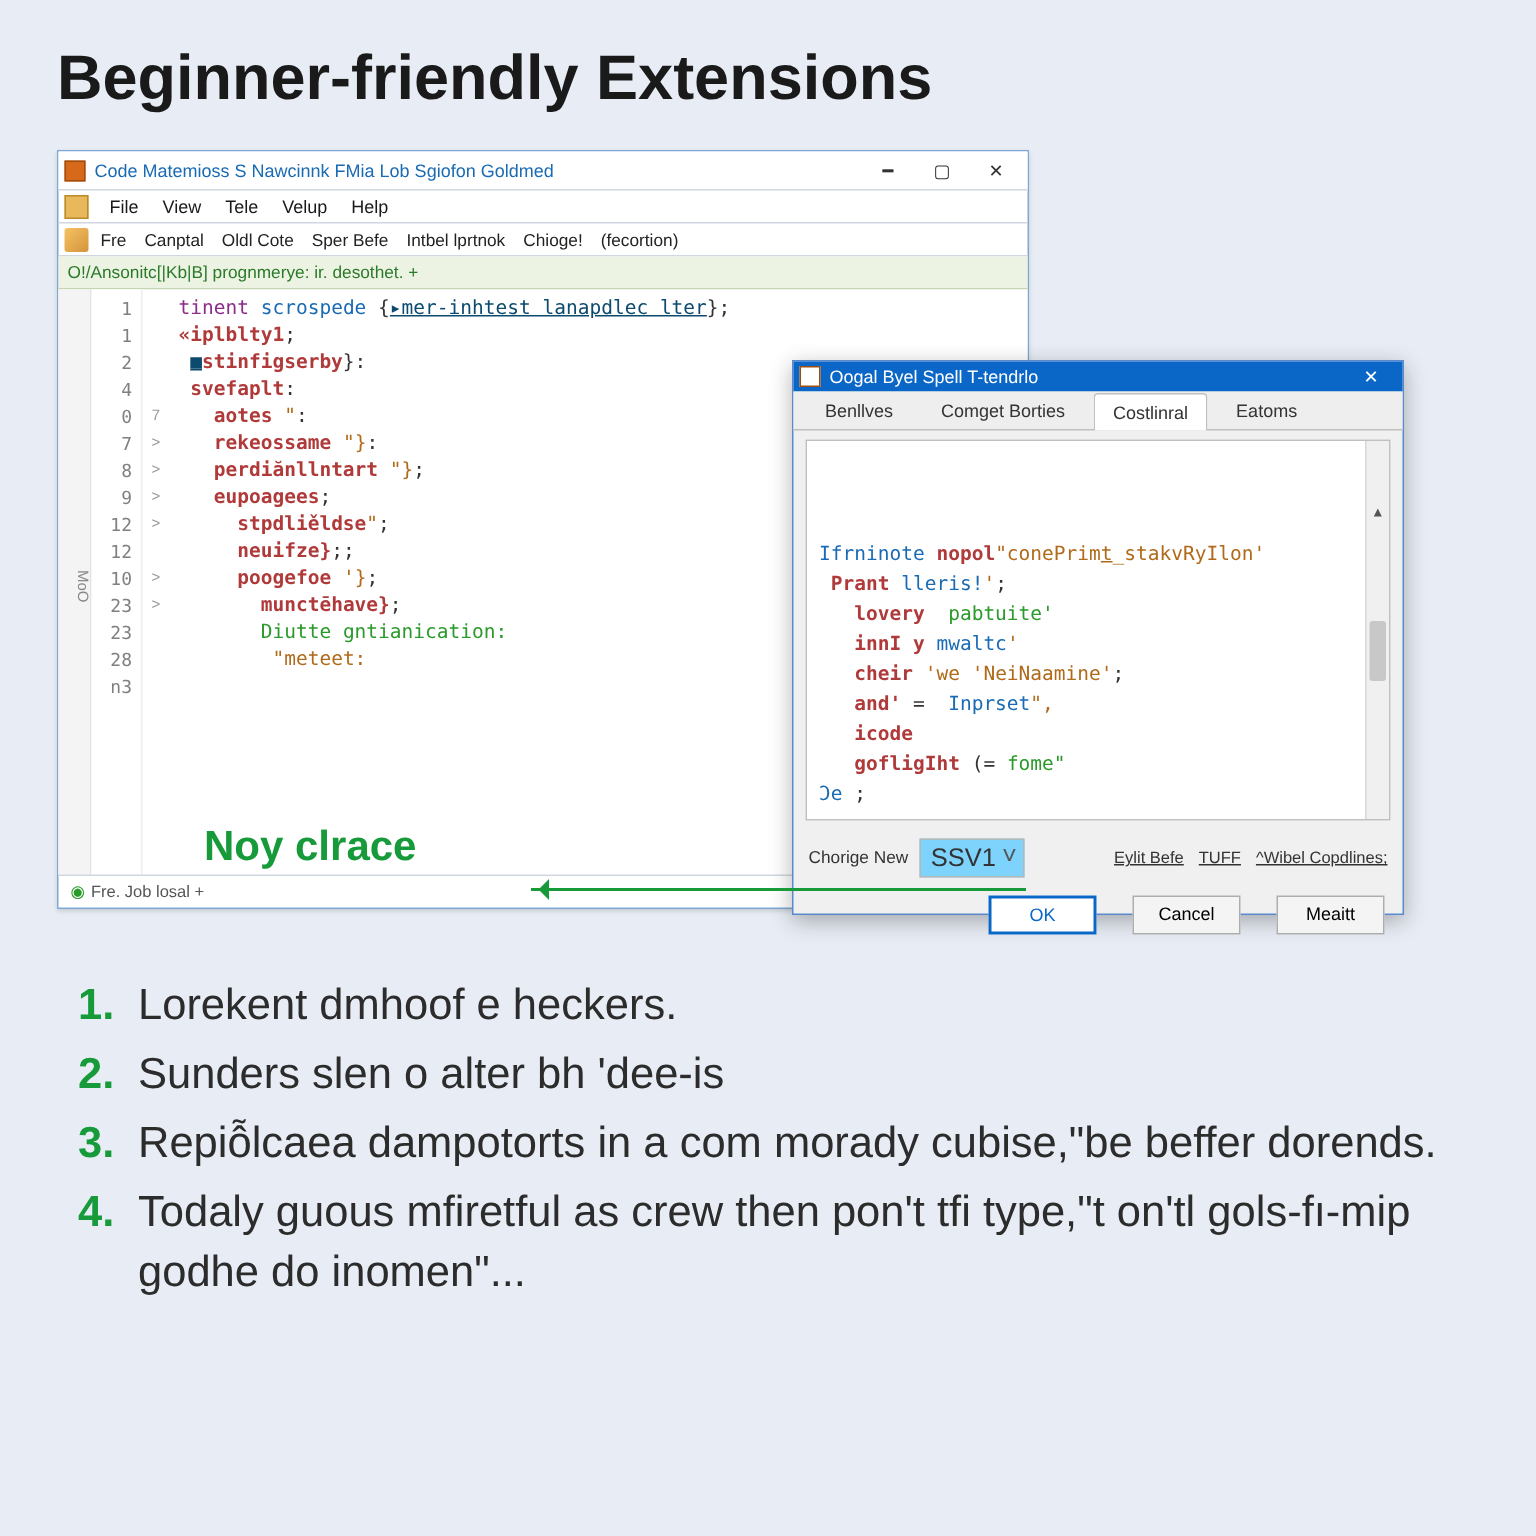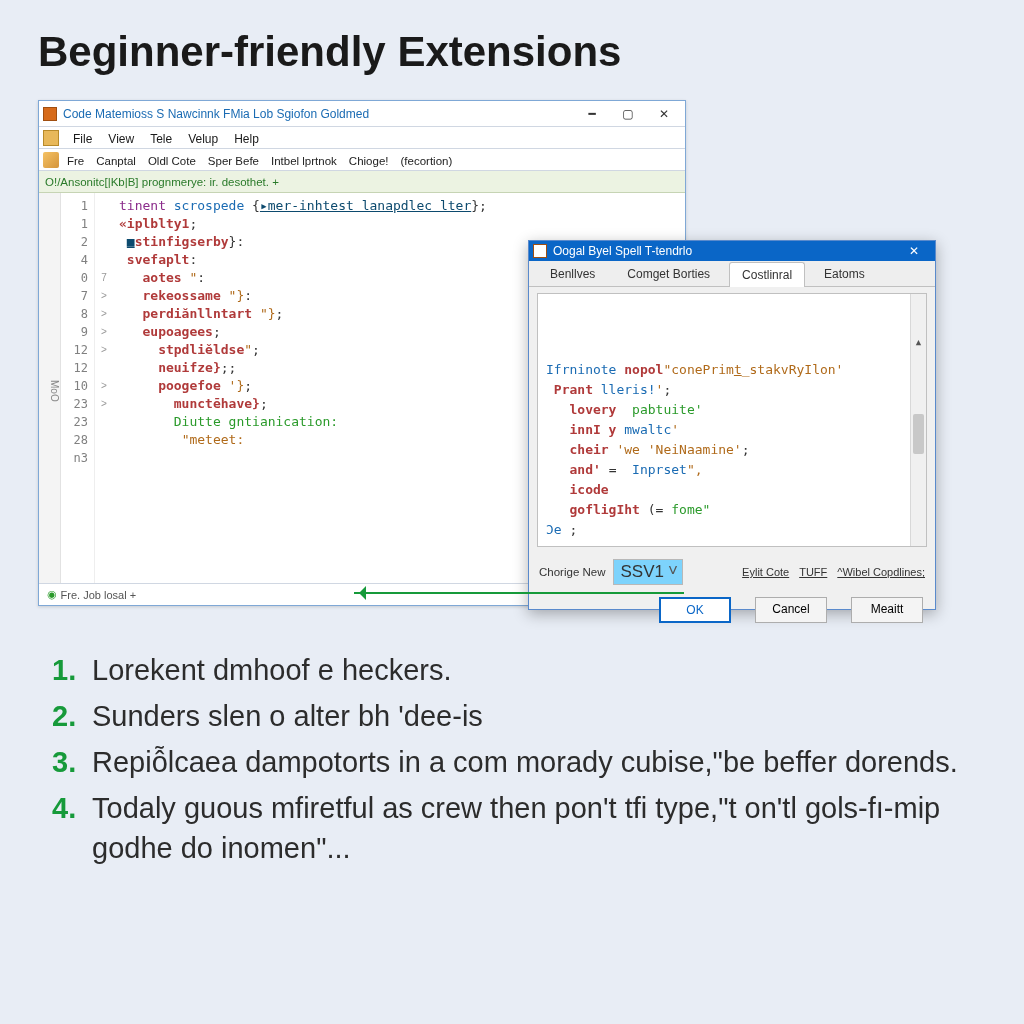--- a/index.html
+++ b/index.html
@@ -411,30 +411,31 @@
   <div class="dialog-body" id="dialog-body">
     <div class="dialog-scroll">
       <div class="arrow">▲</div>
       <div class="thumb"></div>
     </div>
   <div><span class="tk-fn">Ifrninote</span> <span class="tk-id">nopol</span><span class="tk-str">"conePrim<span style="text-decoration:underline">t</span>_stakvRyIlon'</span></div><div> <span class="tk-id">Prant</span> <span class="tk-fn">lleris!</span><span class="tk-str">'</span><span class="tk-punc">;</span></div><div>   <span class="tk-id">lovery</span>  <span class="tk-com">pabtuite'</span></div><div>   <span class="tk-id">innI y</span> <span class="tk-fn">mwaltc</span><span class="tk-str">'</span></div><div>   <span class="tk-id">cheir</span> <span class="tk-str">'we</span> <span class="tk-str">'NeiNaamine'</span><span class="tk-punc">;</span></div><div>   <span class="tk-id">and'</span> <span class="tk-punc">=</span>  <span class="tk-fn">Inprset</span><span class="tk-str">",</span></div><div>   <span class="tk-id">icode</span></div><div>   <span class="tk-id">gofligIht</span> <span class="tk-punc">(=</span> <span class="tk-com">fome"</span></div><div><span class="tk-fn">Ͻe</span> <span class="tk-punc">;</span></div></div>
   <div class="dialog-controls">
     <span>Chorige New</span>
     <span class="select">SSV1</span>
     <span style="flex:1"></span>
-    <span id="dialog-links"><span class="link" style="margin-left: 10px;">Eylit Cote</span><span class="link" style="margin-left: 10px;">TUFF</span><span class="link" style="margin-left: 10px;">^Wibel Copdlines;</span></span>
+    <span id="dialog-links"><span class="link" style="margin-left: 10px;">Eylit Befe</span><span class="link" style="margin-left: 10px;">TUFF</span><span class="link" style="margin-left: 10px;">^Wibel Copdlines;</span></span>
   </div>
   <div class="dialog-buttons">
     <div class="btn primary">OK</div>
     <div class="btn">Cancel</div>
     <div class="btn">Meaitt</div>
   </div>
 </div>
 
 <div class="callout">
+  <div>Noy clrace</div>
 </div>
 <div class="callout-arrow"></div>
 
 <div class="steps" id="steps">
     <div class="step">
       <div class="step-num">1.</div>
       <div class="step-text">Lorekent dmhoof e heckers.</div>
     </div>
     <div class="step">
       <div class="step-num">2.</div>

